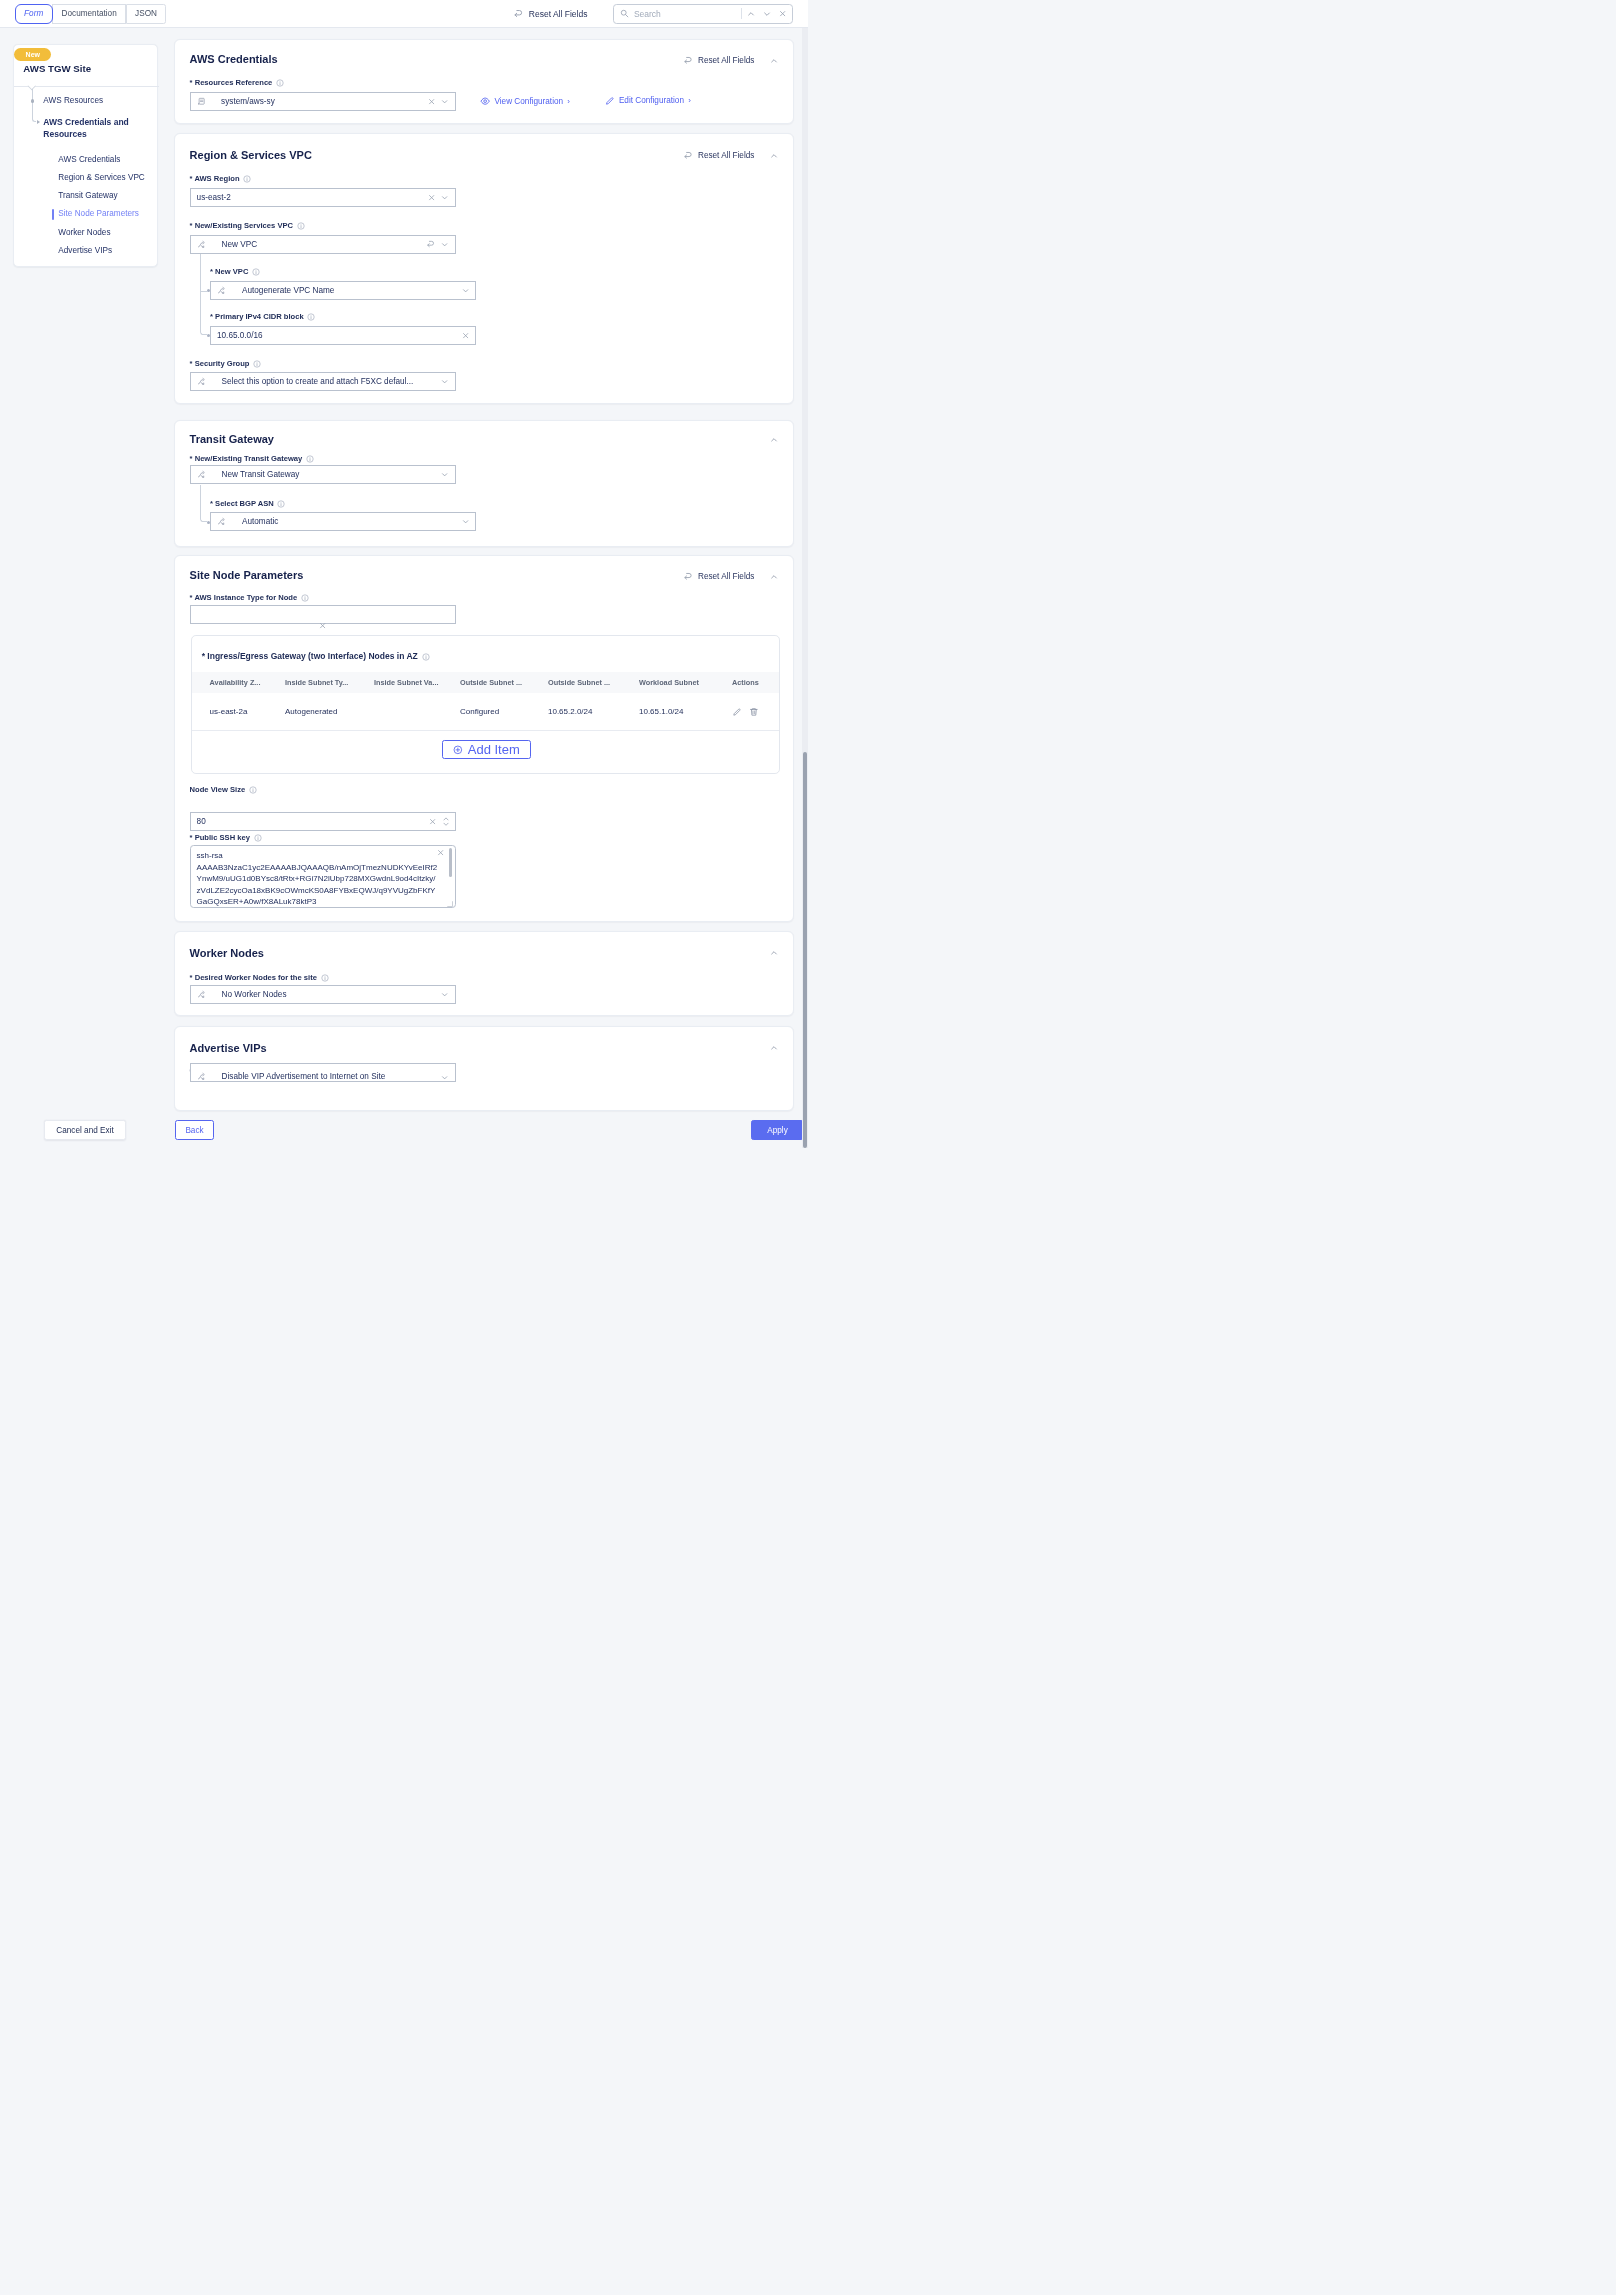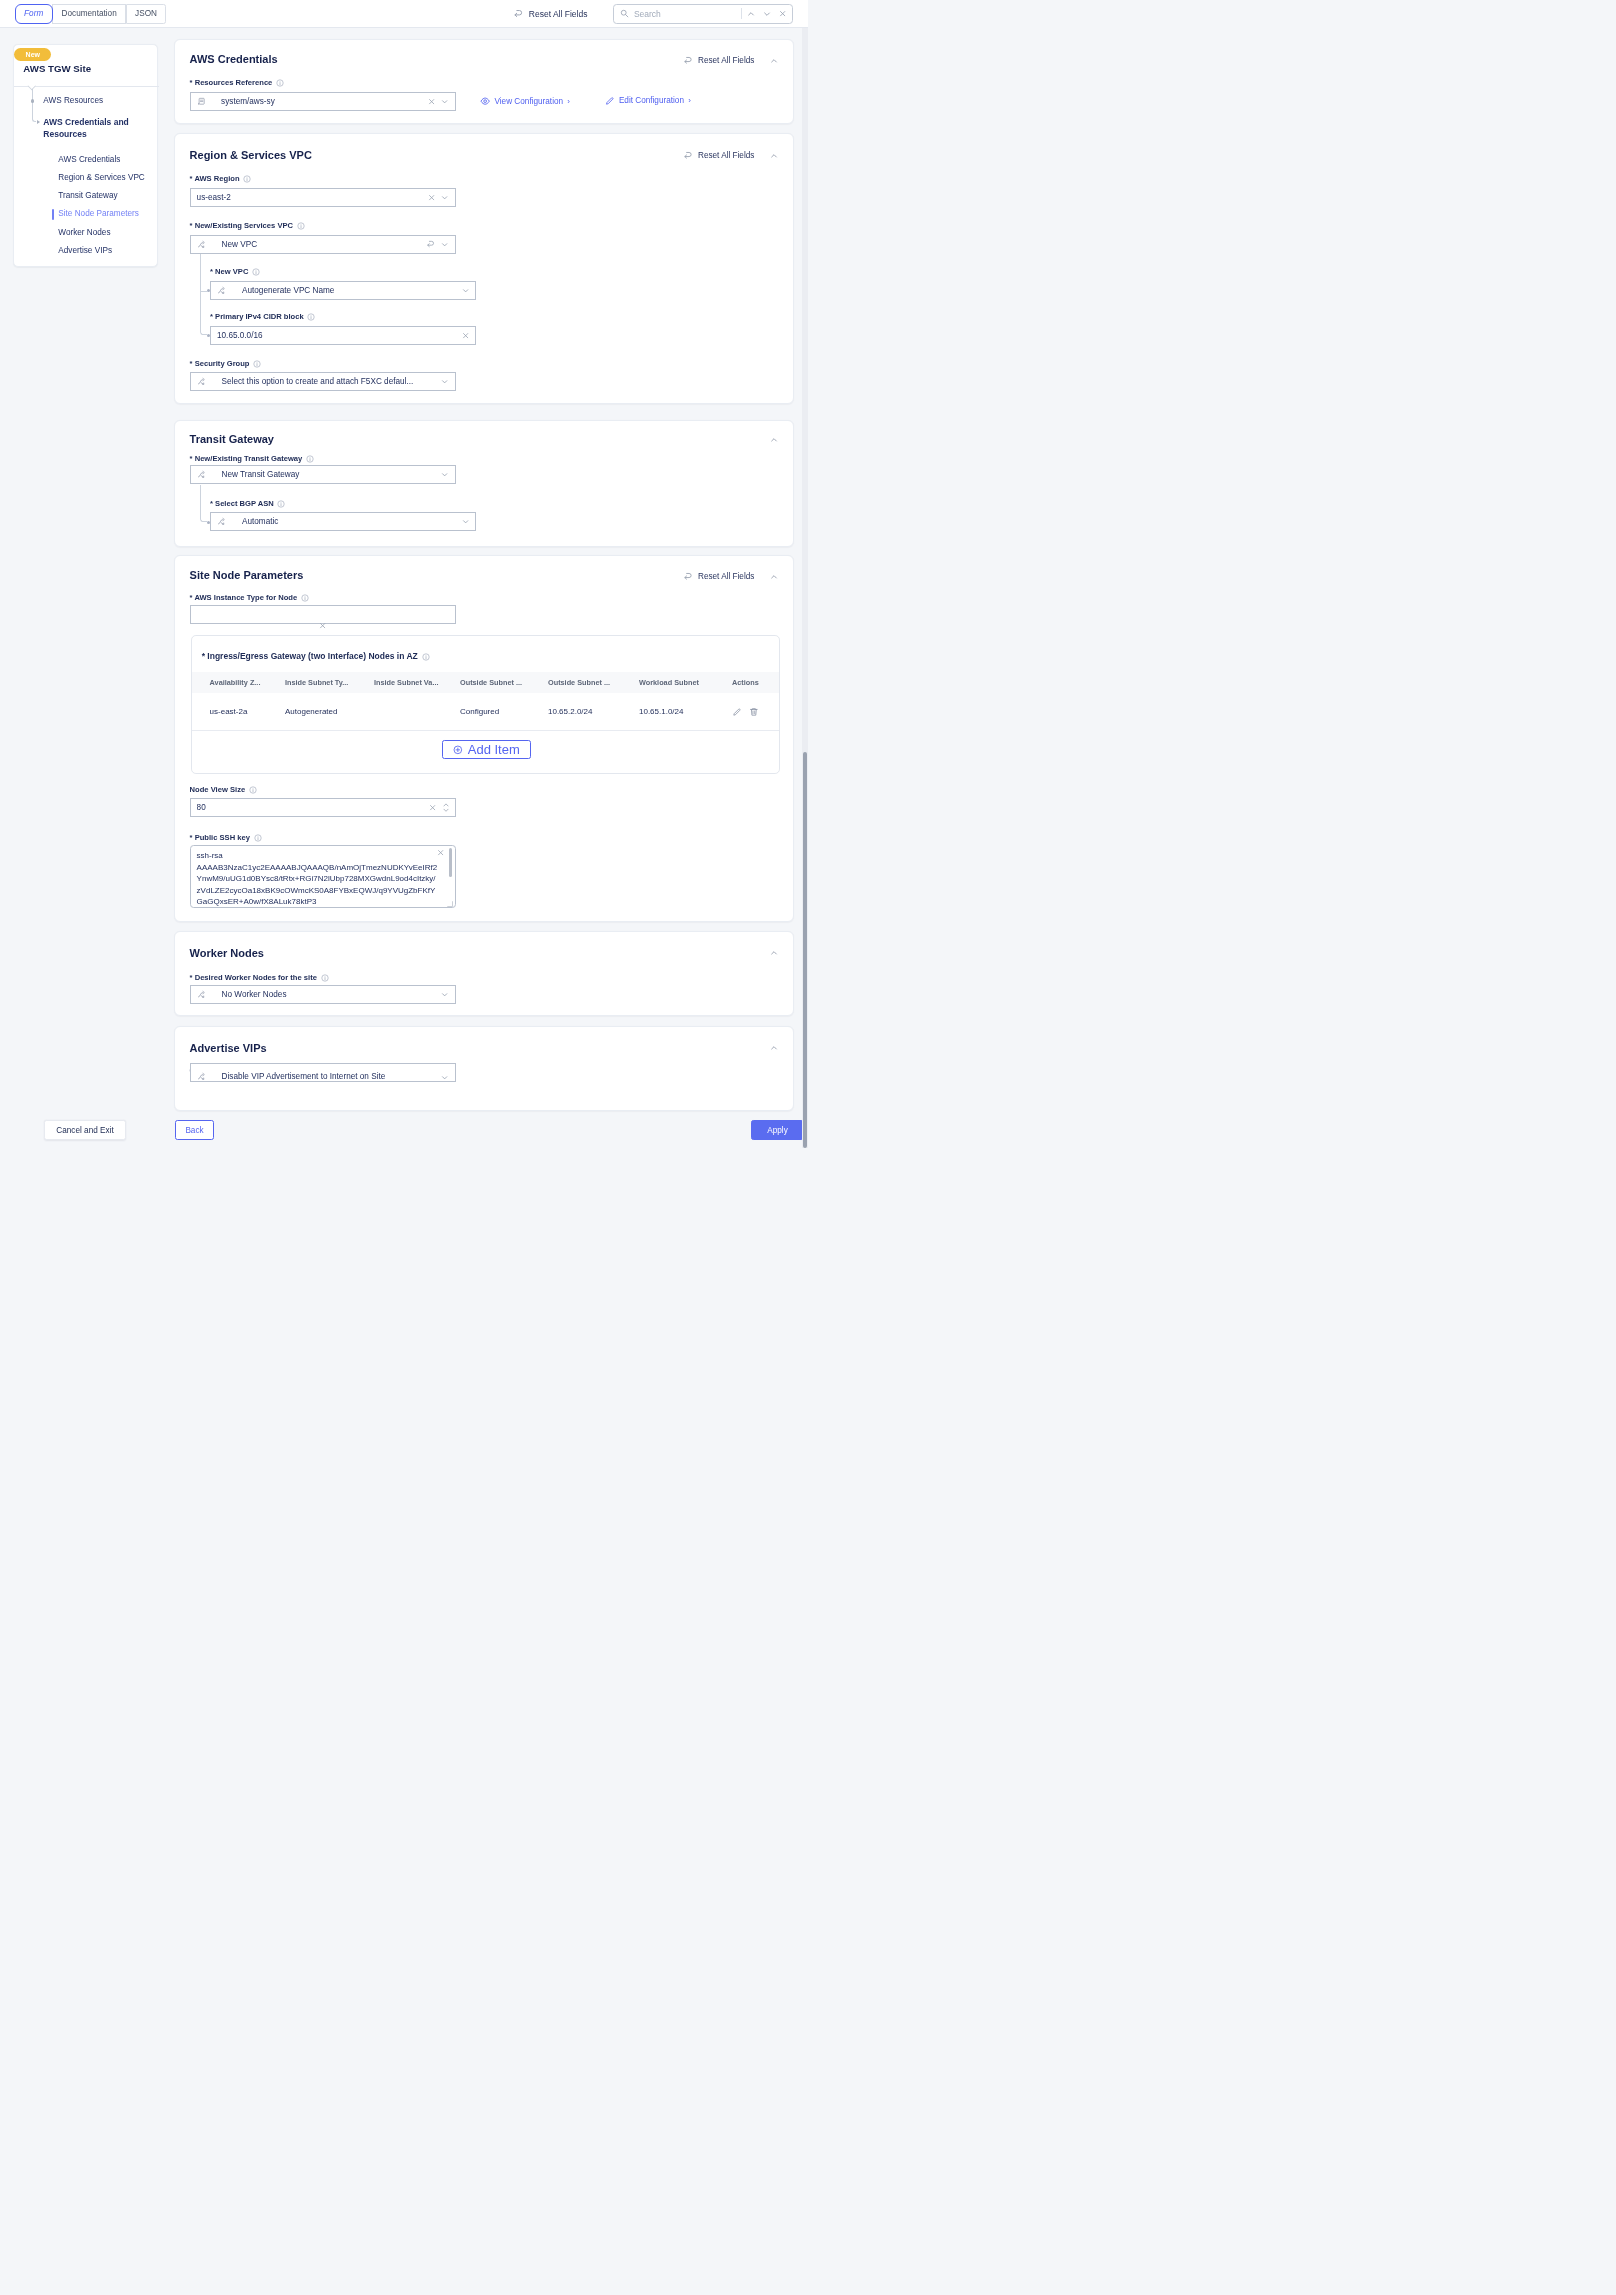--- a/index.html
+++ b/index.html
@@ -551,21 +551,21 @@
     <div class="flabel" style="left:14.6px; top:229px;">
       <span>Node View Size</span>
       <span class="ico">
           <svg width="8" height="8" viewBox="0 0 14 14">
             <circle cx="7" cy="7" r="5.6" fill="none" stroke="#a7afbe" stroke-width="1.2"></circle>
             <path d="M7 6.3 V10" stroke="#a7afbe" stroke-width="1.3" stroke-linecap="round"></path>
             <circle cx="7" cy="4.2" r="0.8" fill="#a7afbe"></circle>
           </svg>
         </span>
     </div>
-    <div class="inp" style="left:14.6px; top:242px;">
+    <div class="inp" style="left:14.6px; top:256px;">
       <span class="val">80</span>
       <span class="ric">
         <span class="ico">
             <svg width="7.3" height="7.3" viewBox="0 0 12 12">
               <path d="M2.5 2.5 L9.5 9.5 M9.5 2.5 L2.5 9.5" stroke="#9aa3b2" stroke-width="1.3" stroke-linecap="round"></path>
             </svg>
           </span>
         <span class="stepper">
           <svg width="6" height="4.2" viewBox="0 0 10 7">
               <path d="M1.5 5 L5 1.5 L8.5 5" fill="none" stroke="#9aa3b2" stroke-width="1.3" stroke-linecap="round"></path>

